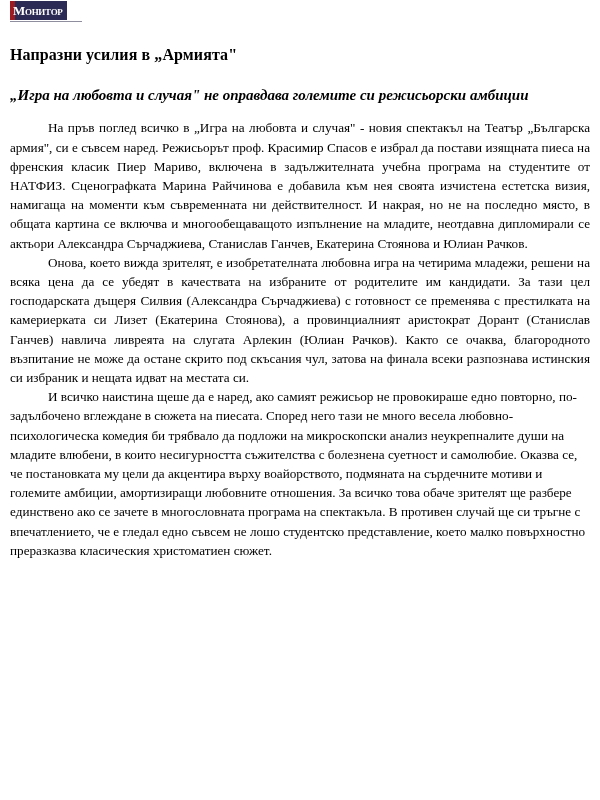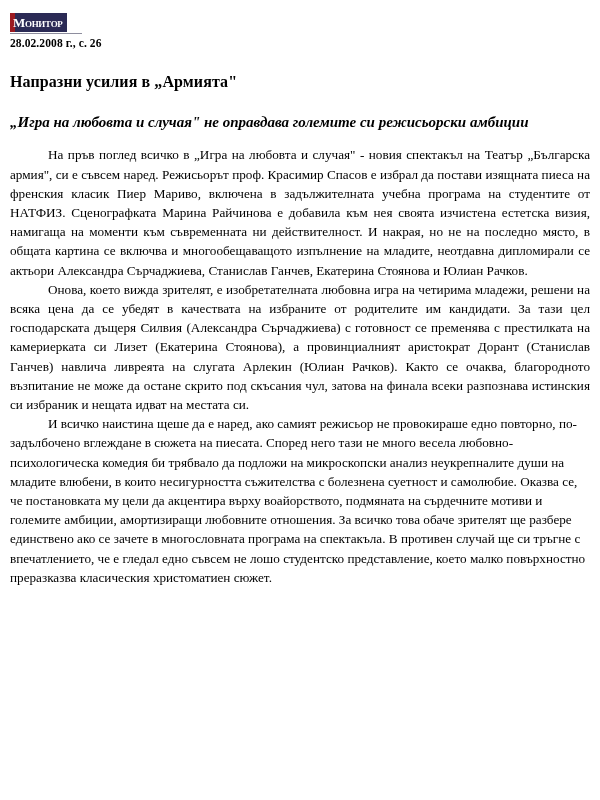--- a/index.html
+++ b/index.html
@@ -18,21 +18,21 @@
   .page {
     width: 600px;
     height: 800px;
     box-sizing: border-box;
     padding: 0 10px 0 10px;
     position: relative;
   }
 
   
   .masthead {
-    padding-top: 13px;
+    padding-top: 1px;
   }
   .logo {
     display: inline-block;
     position: relative;
     background: #2b2a55;
     padding: 1px 4px 2px 3px;
     line-height: 1;
   }
   .logo-accent {
     position: absolute;
@@ -108,21 +108,20 @@
 <body>
 
 <div class="page">
 
   <div class="masthead">
     <div class="logo">
       <span class="logo-accent"></span>
       <span class="logo-text">Монитор</span>
     </div>
     <div class="logo-rule"></div>
-    <div class="issue-line">28.02.2008 г., с. 26</div>
   </div>
 
   <h1 class="headline">Напразни усилия в „Армията"</h1>
 
   <h2 class="subhead">„Игра на любовта и случая" не оправдава големите си режисьорски амбиции</h2>
 
 
   <div class="article">
     <p>На пръв поглед всичко в „Игра на любовта и случая" - новия спектакъл на Театър „Българска армия", си е съвсем наред. Режисьорът проф. Красимир Спасов е избрал да постави изящната пиеса на френския класик Пиер Мариво, включена в задължителната учебна програма на студентите от НАТФИЗ. Сценографката Марина Райчинова е добавила към нея своята изчистена естетска визия, намигаща на моменти към съвременната ни действителност. И накрая, но не на последно място, в общата картина се включва и многообещаващото изпълнение на младите, неотдавна дипломирали се актьори Александра Сърчаджиева, Станислав Ганчев, Екатерина Стоянова и Юлиан Рачков.</p>
     <p>Онова, което вижда зрителят, е изобретателната любовна игра на четирима младежи, решени на всяка цена да се убедят в качествата на избраните от родителите им кандидати. За тази цел господарската дъщеря Силвия (Александра Сърчаджиева) с готовност се пременява с престилката на камериерката си Лизет (Екатерина Стоянова), а провинциалният аристократ Дорант (Станислав Ганчев) навлича ливреята на слугата Арлекин (Юлиан Рачков). Както се очаква, благородното възпитание не може да остане скрито под скъсания чул, затова на финала всеки разпознава истинския си избраник и нещата идват на местата си.</p>

